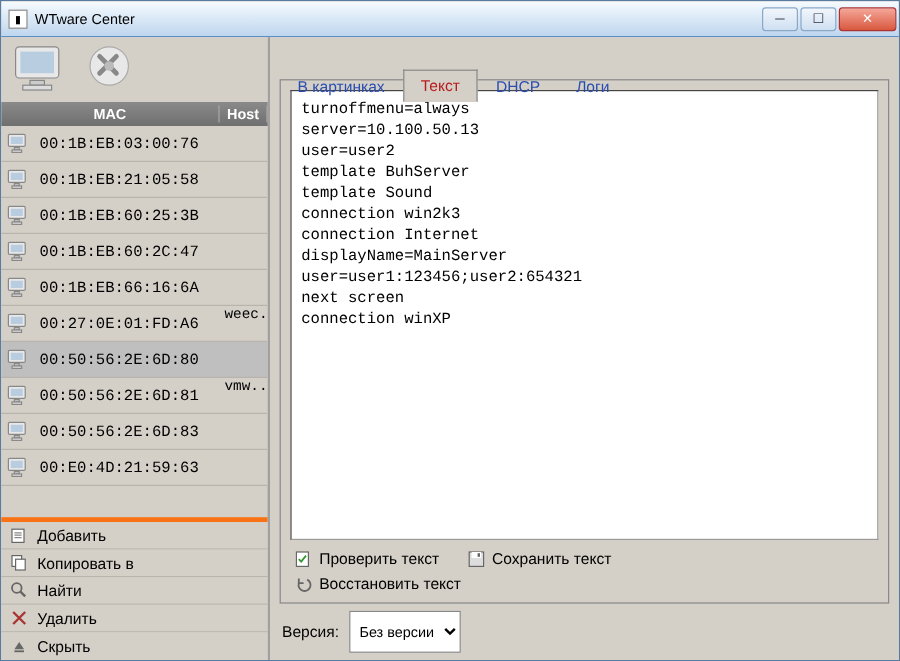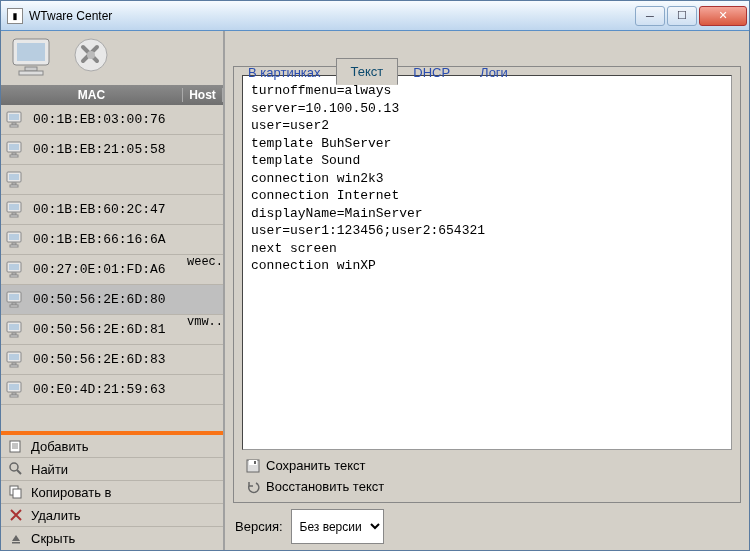--- a/index.html
+++ b/index.html
@@ -147,21 +147,21 @@
   cursor: pointer;
   border: 1px solid transparent;
   border-bottom: none;
   position: relative;
   top: 18px;
 }
 .tab.active {
   background: #d4d0c8;
   border: 1px solid #888;
   border-bottom: 1px solid #d4d0c8;
-  color: #0c4a6e;
+  color: #b91c1c;
   z-index: 2;
 }
 .tab-body {
   border: 1px solid #888;
   background: #d4d0c8;
   flex: 1;
   padding: 8px;
   display: flex;
   flex-direction: column;
   margin-top: -1px;
@@ -261,20 +261,21 @@
           <span class="mac-cell">00:1B:EB:21:05:58</span>
           <span class="host-cell"></span>
         </div>
         <div class="mac-row">
           <span class="pc-icon"><svg width="22" height="22" viewBox="0 0 22 22">
               <rect x="2" y="3" width="14" height="10" rx="1" fill="#e8e8e8" stroke="#888"></rect>
               <rect x="4" y="5" width="10" height="6" fill="#b8cde0"></rect>
               <rect x="7" y="14" width="4" height="2" fill="#ccc" stroke="#888"></rect>
               <rect x="5" y="16" width="8" height="2" fill="#ddd" stroke="#888"></rect>
             </svg></span>
+          <span class="mac-cell">00:1B:EB:60:25:3B</span>
           <span class="host-cell"></span>
         </div>
         <div class="mac-row">
           <span class="pc-icon"><svg width="22" height="22" viewBox="0 0 22 22">
               <rect x="2" y="3" width="14" height="10" rx="1" fill="#e8e8e8" stroke="#888"></rect>
               <rect x="4" y="5" width="10" height="6" fill="#b8cde0"></rect>
               <rect x="7" y="14" width="4" height="2" fill="#ccc" stroke="#888"></rect>
               <rect x="5" y="16" width="8" height="2" fill="#ddd" stroke="#888"></rect>
             </svg></span>
           <span class="mac-cell">00:1B:EB:60:2C:47</span>
@@ -348,34 +349,34 @@
           <svg width="14" height="14">
               <rect x="1" y="2" width="10" height="11" fill="#fff" stroke="#666"></rect>
               <path d="M3 5h6M3 7h6M3 9h6" stroke="#888"></path>
             </svg>
         </span>
         <span>Добавить</span>
       </div>
       <div class="action-item">
         <span class="aicon">
           <svg width="14" height="14">
+              <rect x="1" y="1" width="8" height="9" fill="#fff" stroke="#666"></rect>
+              <rect x="4" y="4" width="8" height="9" fill="#fff" stroke="#666"></rect>
+            </svg>
+        </span>
+        <span>Копировать в</span>
+      </div>
+      <div class="action-item">
+        <span class="aicon">
+          <svg width="14" height="14">
               <circle cx="5" cy="5" r="4" fill="none" stroke="#666" stroke-width="1.5"></circle>
               <line x1="8" y1="8" x2="12" y2="12" stroke="#666" stroke-width="2"></line>
             </svg>
         </span>
         <span>Найти</span>
-      </div>
-      <div class="action-item">
-        <span class="aicon">
-          <svg width="14" height="14">
-              <rect x="1" y="1" width="8" height="9" fill="#fff" stroke="#666"></rect>
-              <rect x="4" y="4" width="8" height="9" fill="#fff" stroke="#666"></rect>
-            </svg>
-        </span>
-        <span>Копировать в</span>
       </div>
       <div class="action-item">
         <span class="aicon">
           <svg width="14" height="14">
               <path d="M2 2 L12 12 M12 2 L2 12" stroke="#a33" stroke-width="2"></path>
             </svg>
         </span>
         <span>Удалить</span>
       </div>
       <div class="action-item">
@@ -406,20 +407,29 @@
 connection win2k3
 connection Internet
 displayName=MainServer
 user=user1:123456;user2:654321
 next screen
 connection winXP</div>
       <div class="text-actions">
         <div class="text-action">
           <span class="taicon">
             <svg width="14" height="14">
+                <rect x="1" y="1" width="10" height="12" fill="#fff" stroke="#666"></rect>
+                <path d="M3 7 L5 9 L9 4" stroke="#393" stroke-width="1.5" fill="none"></path>
+              </svg>
+          </span>
+          <span>Проверить текст</span>
+        </div>
+        <div class="text-action">
+          <span class="taicon">
+            <svg width="14" height="14">
                 <rect x="1" y="1" width="12" height="12" fill="#ddd" stroke="#666"></rect>
                 <rect x="3" y="1" width="8" height="5" fill="#fff"></rect>
                 <rect x="8" y="2" width="2" height="3" fill="#666"></rect>
               </svg>
           </span>
           <span>Сохранить текст</span>
         </div>
         <div class="text-action" style="flex-basis:100%;">
           <span class="taicon">
             <svg width="14" height="14">

